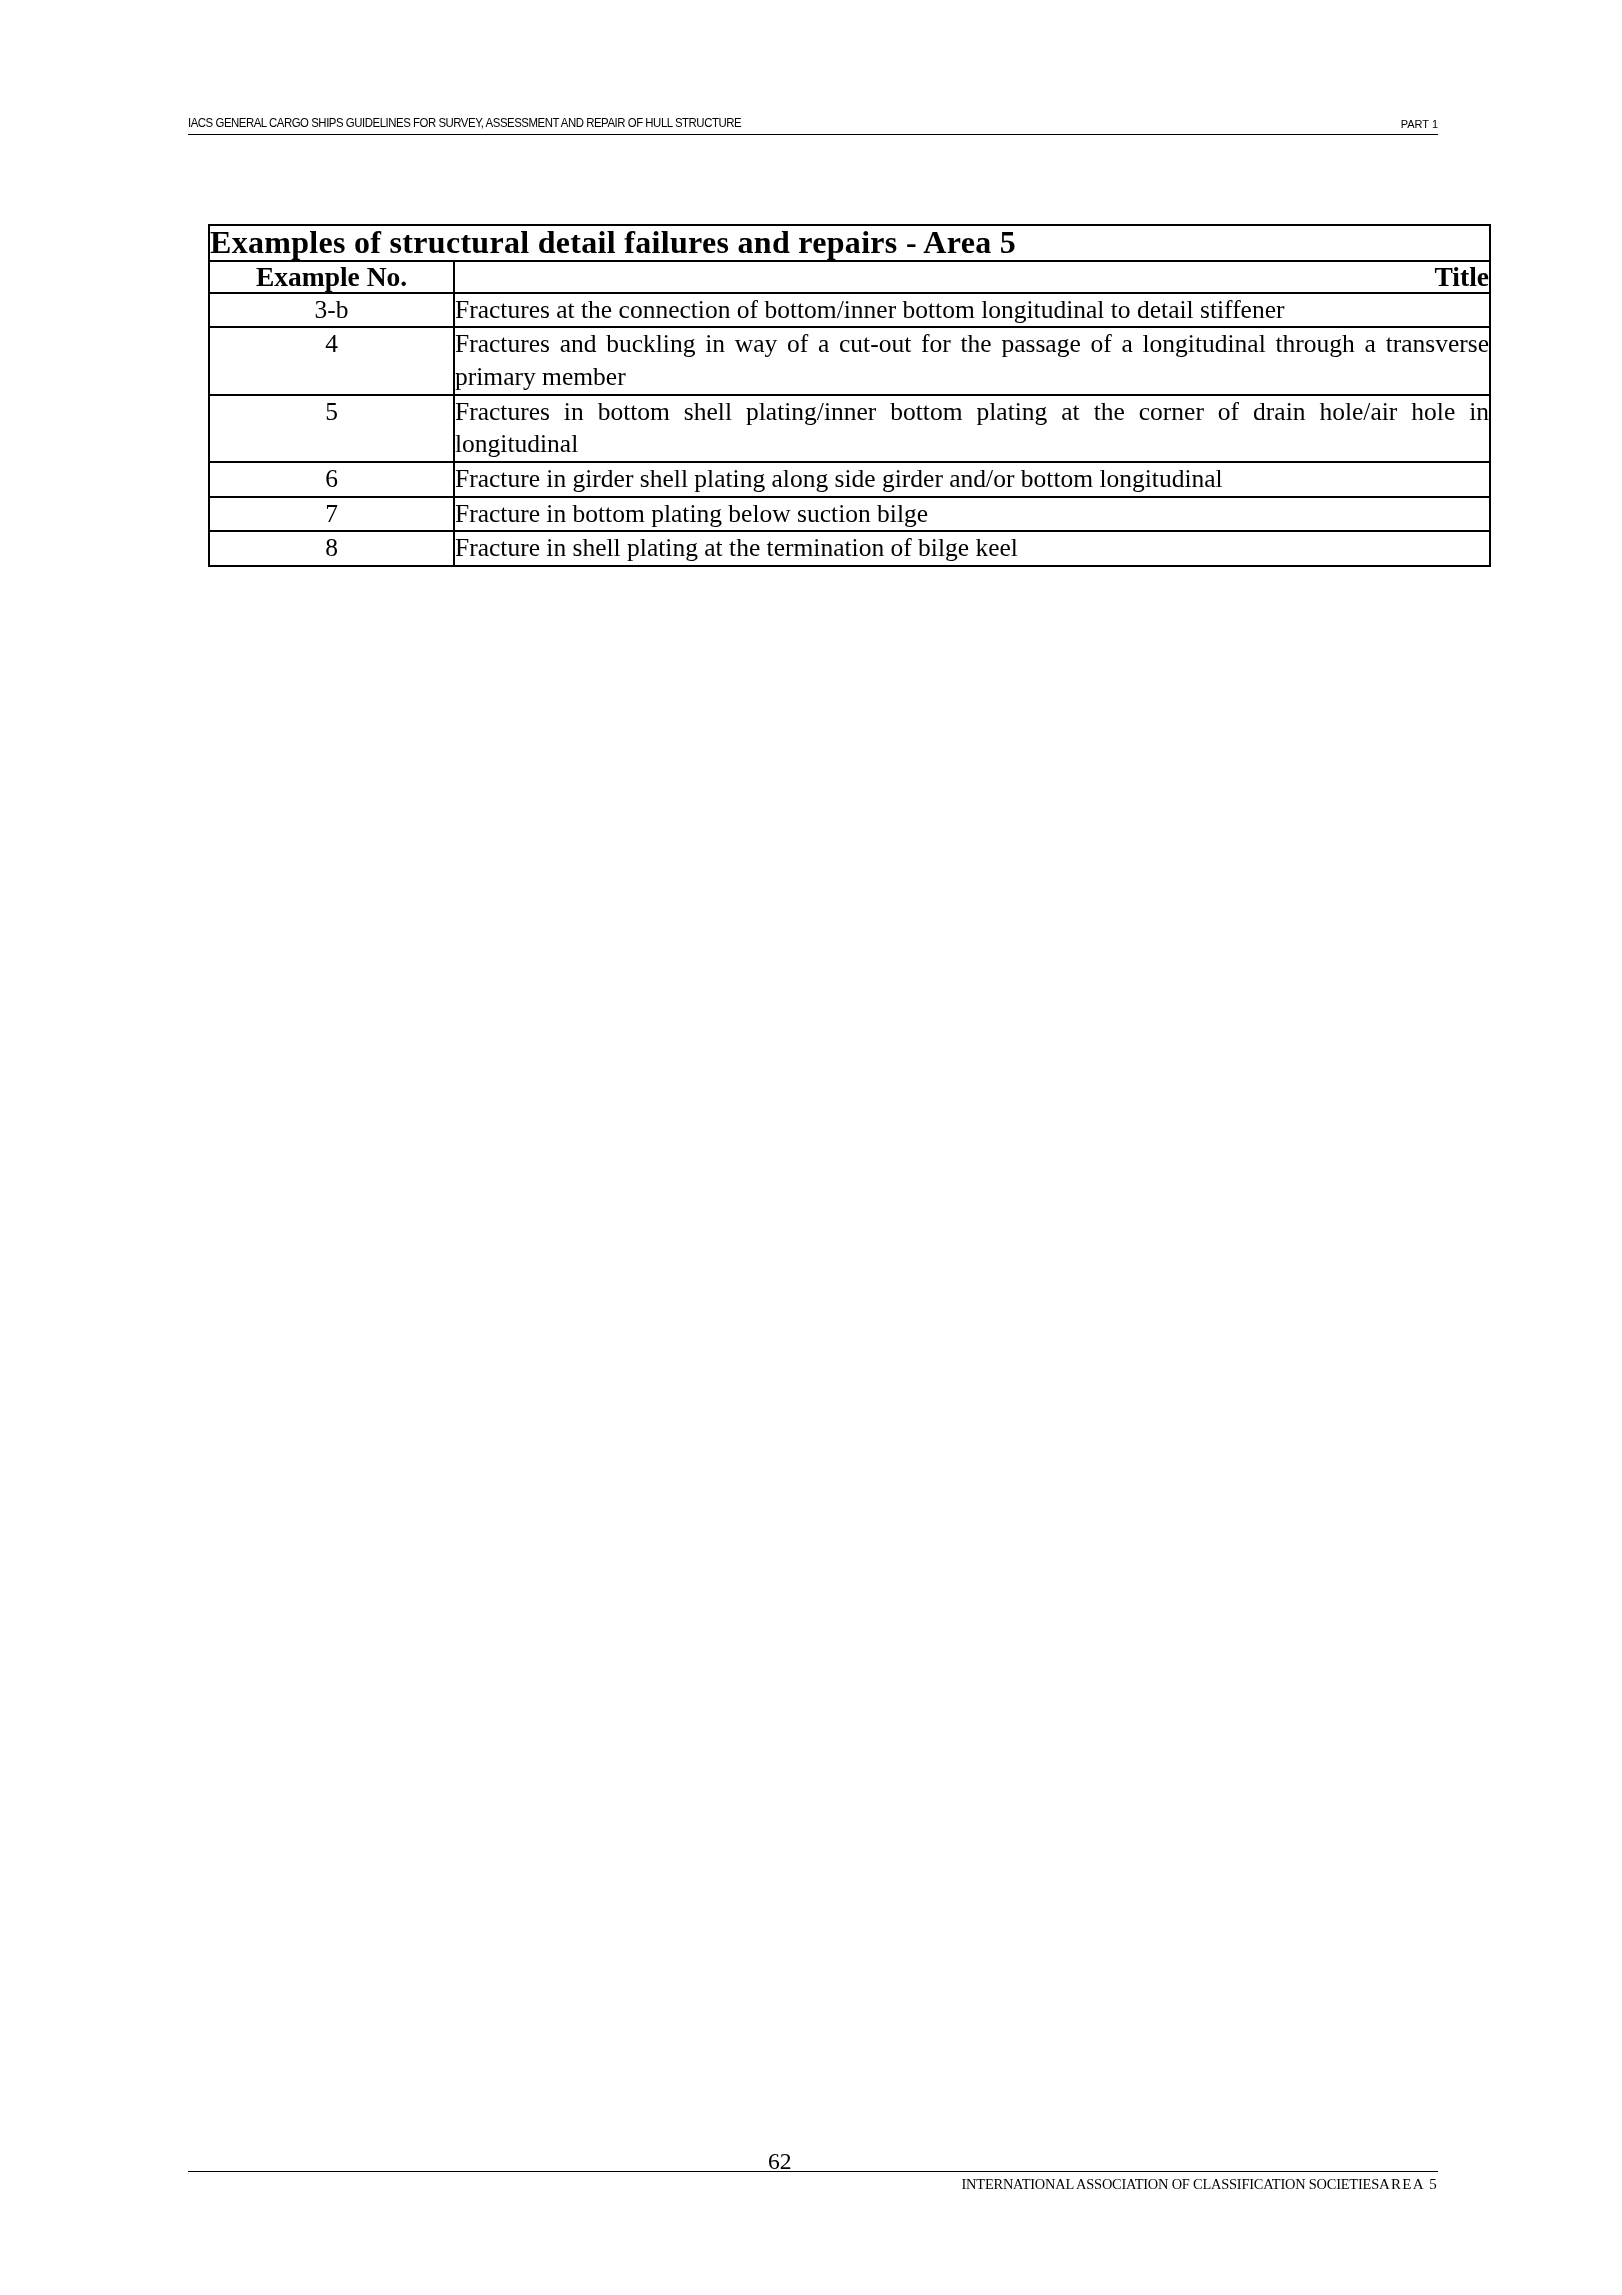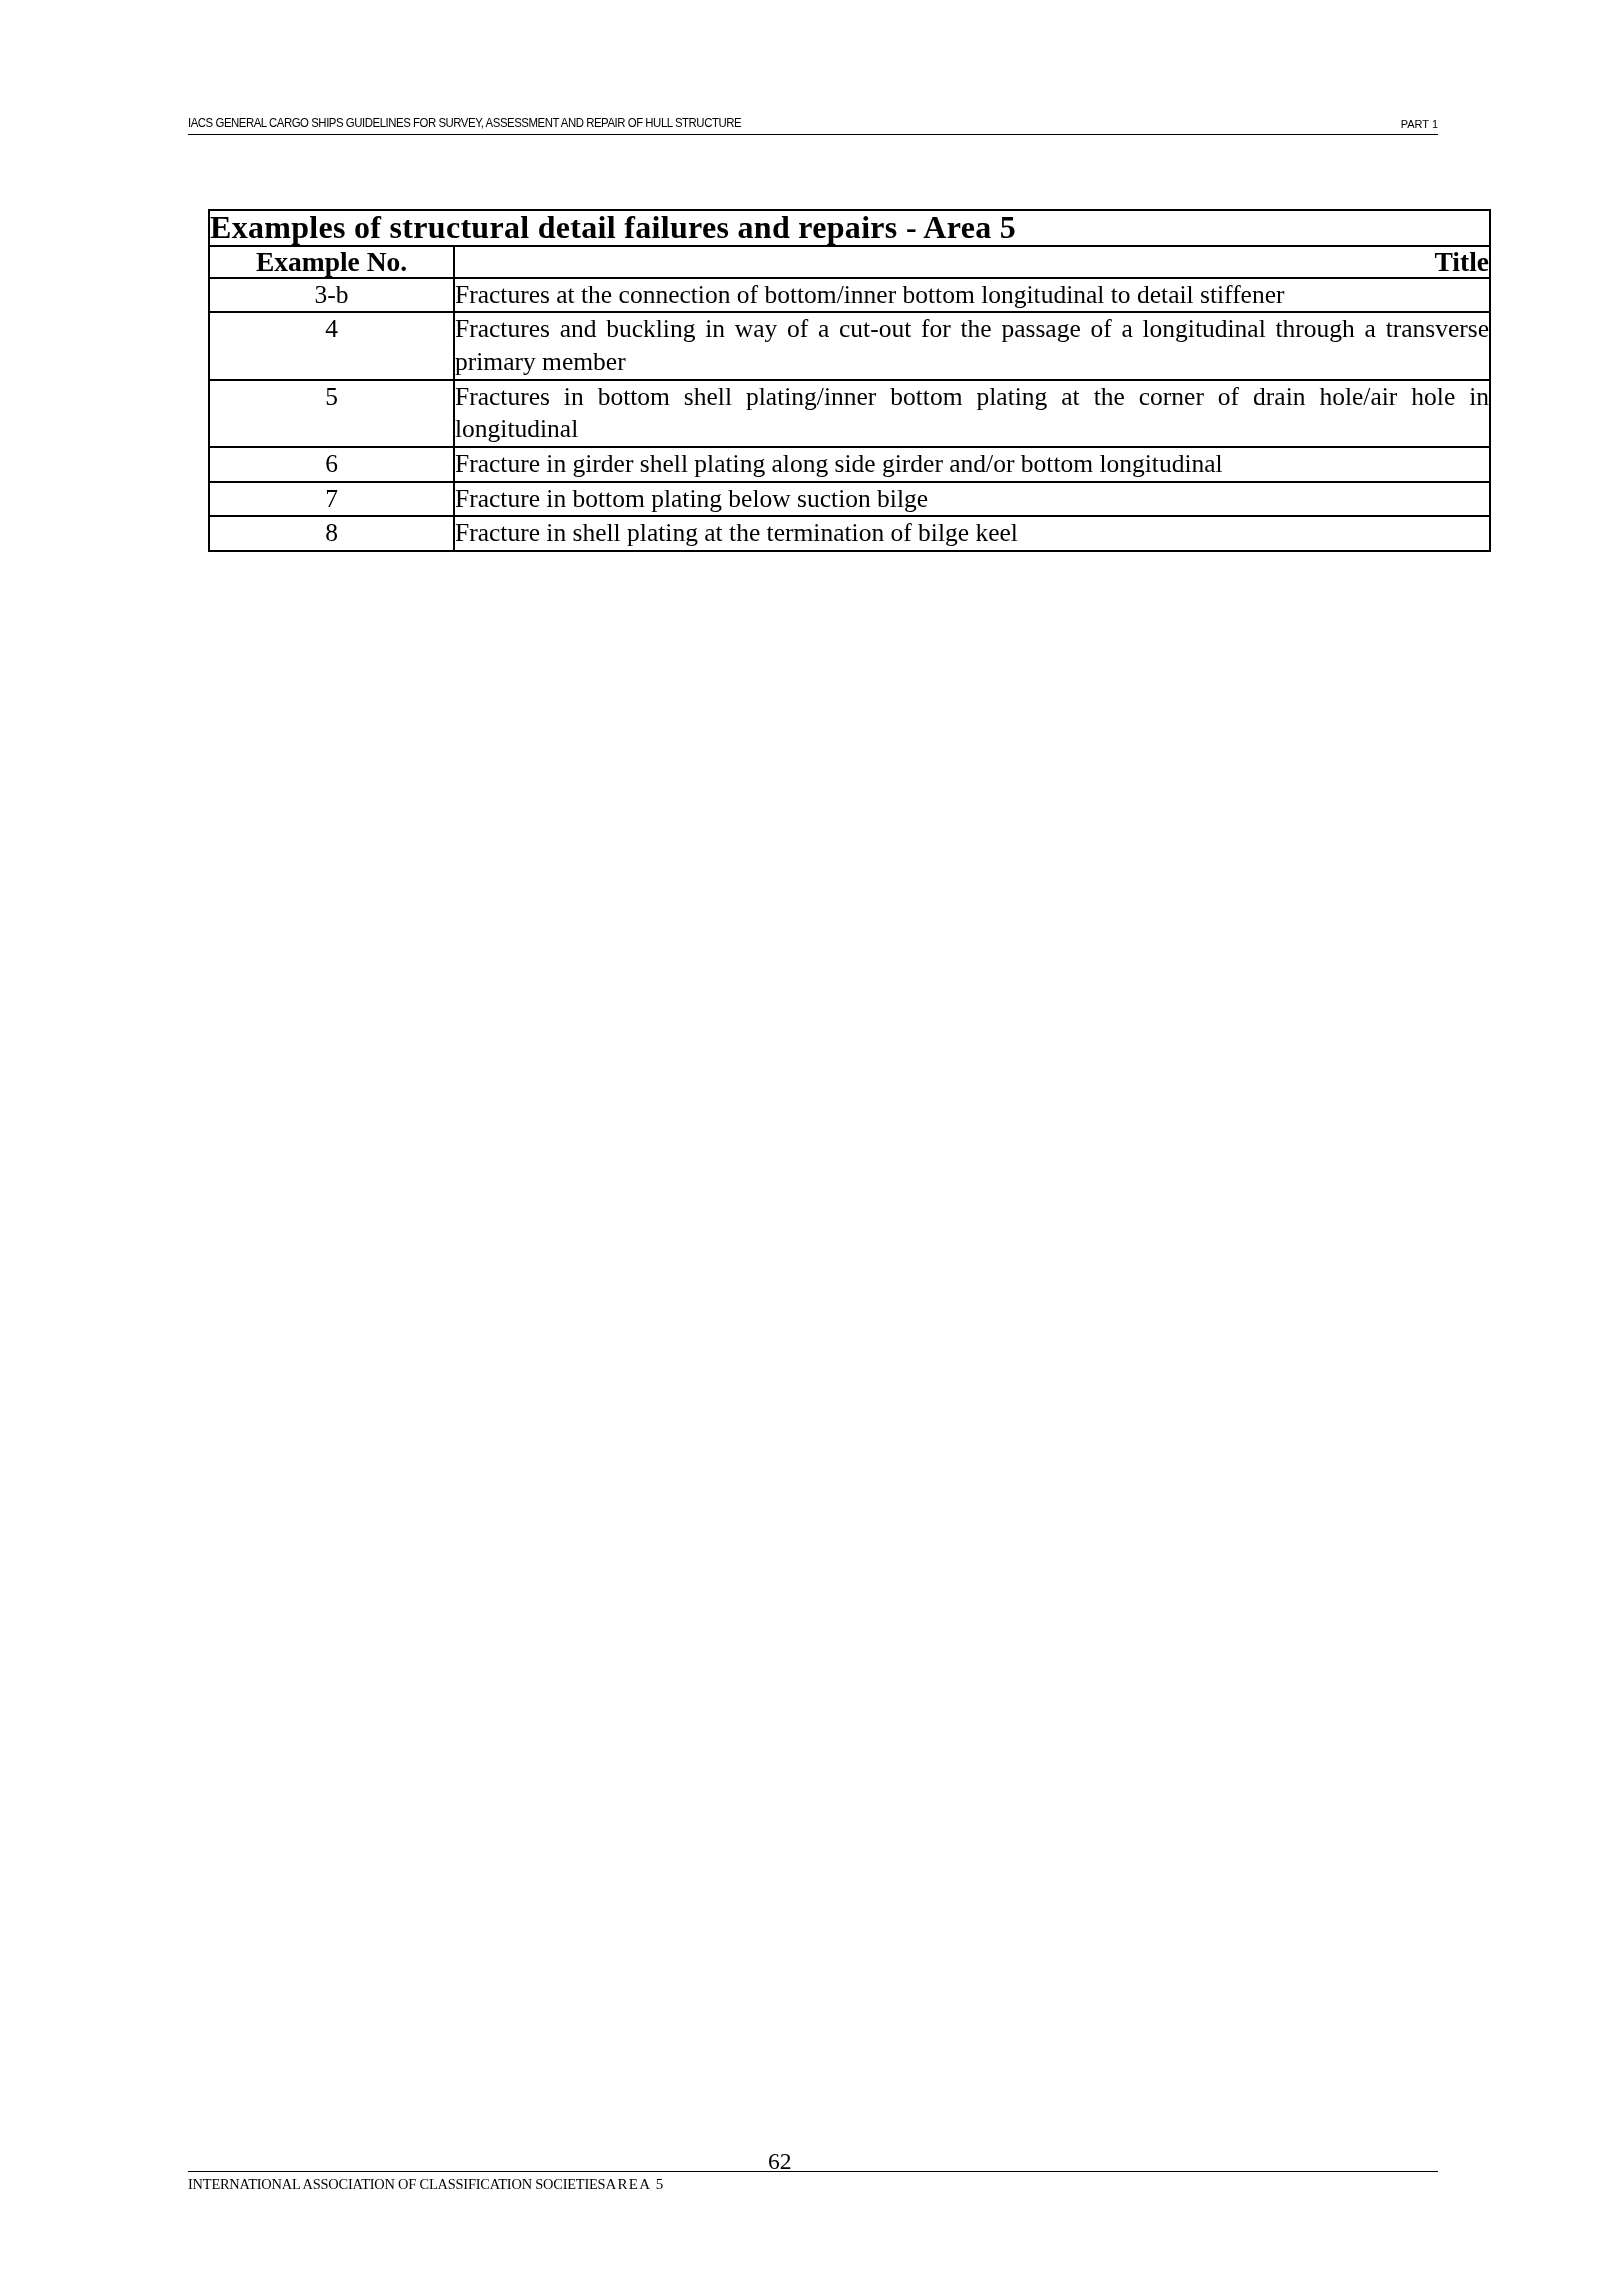--- a/index.html
+++ b/index.html
@@ -47,21 +47,21 @@
   .running-header .right {
     font-family: "Liberation Sans", sans-serif;
     font-size: 11px;
     letter-spacing: 0px;
     white-space: nowrap;
   }
 
   
   .table-wrap {
     position: absolute;
-    top: 209px;
+    top: 224px;
     left: 208px;
     width: 1283px;
   }
   table.examples {
     border-collapse: collapse;
     width: 100%;
     table-layout: fixed;
     background: #fff;
   }
   table.examples td, table.examples th {
@@ -111,21 +111,21 @@
   
   .footer {
     position: absolute;
     left: 188px;
     top: 2171px;
     width: 1250px;
     border-top: 1.3px solid #000;
     padding-top: 3.9px;
     display: flex;
     align-items: flex-start;
-    justify-content: flex-start;
+    justify-content: flex-end;
   }
   .footer .f-left {
     font-family: "Liberation Serif", serif;
     font-size: 14.4px;
     letter-spacing: -0.2px;
     white-space: nowrap;
   }
   .footer .f-right {
     font-family: "Liberation Serif", serif;
     font-size: 15px;

